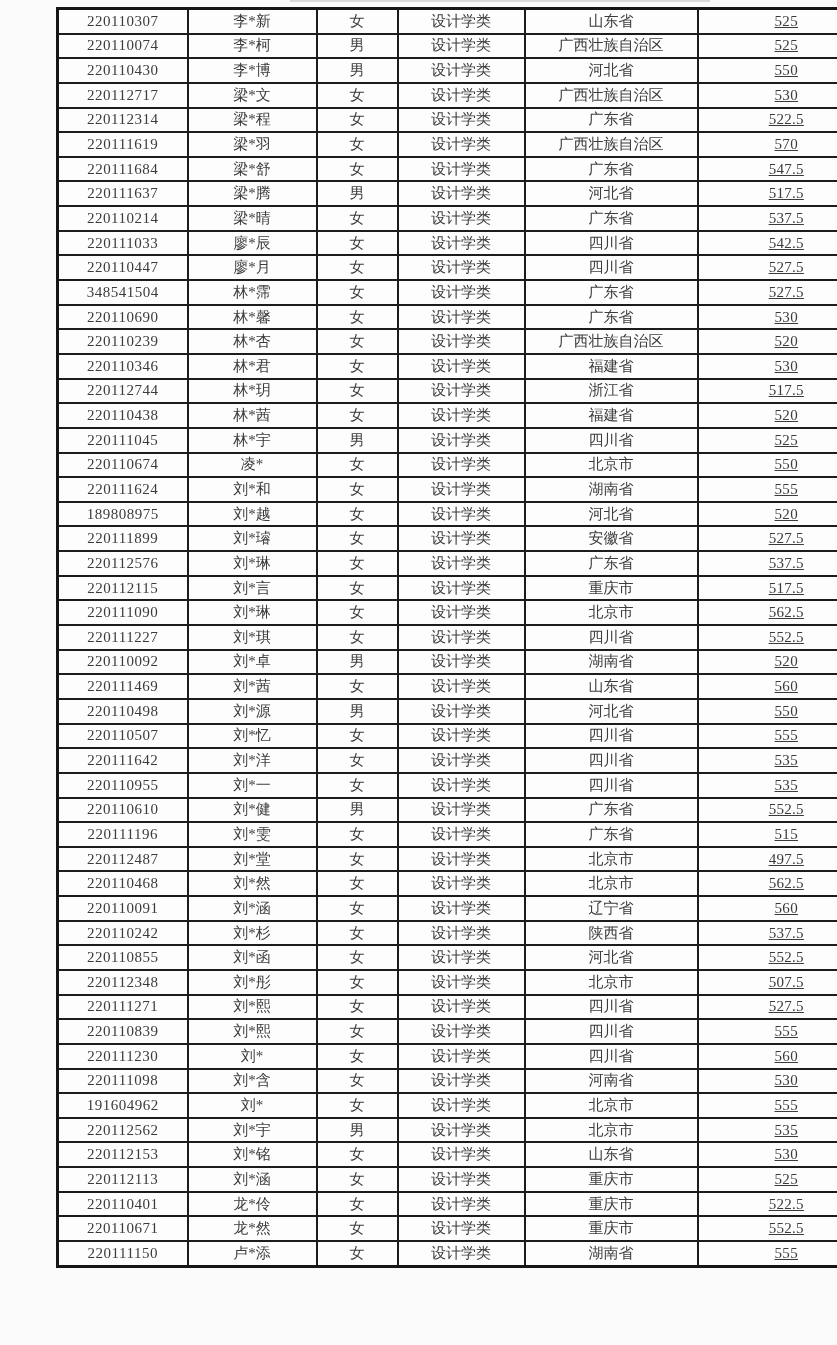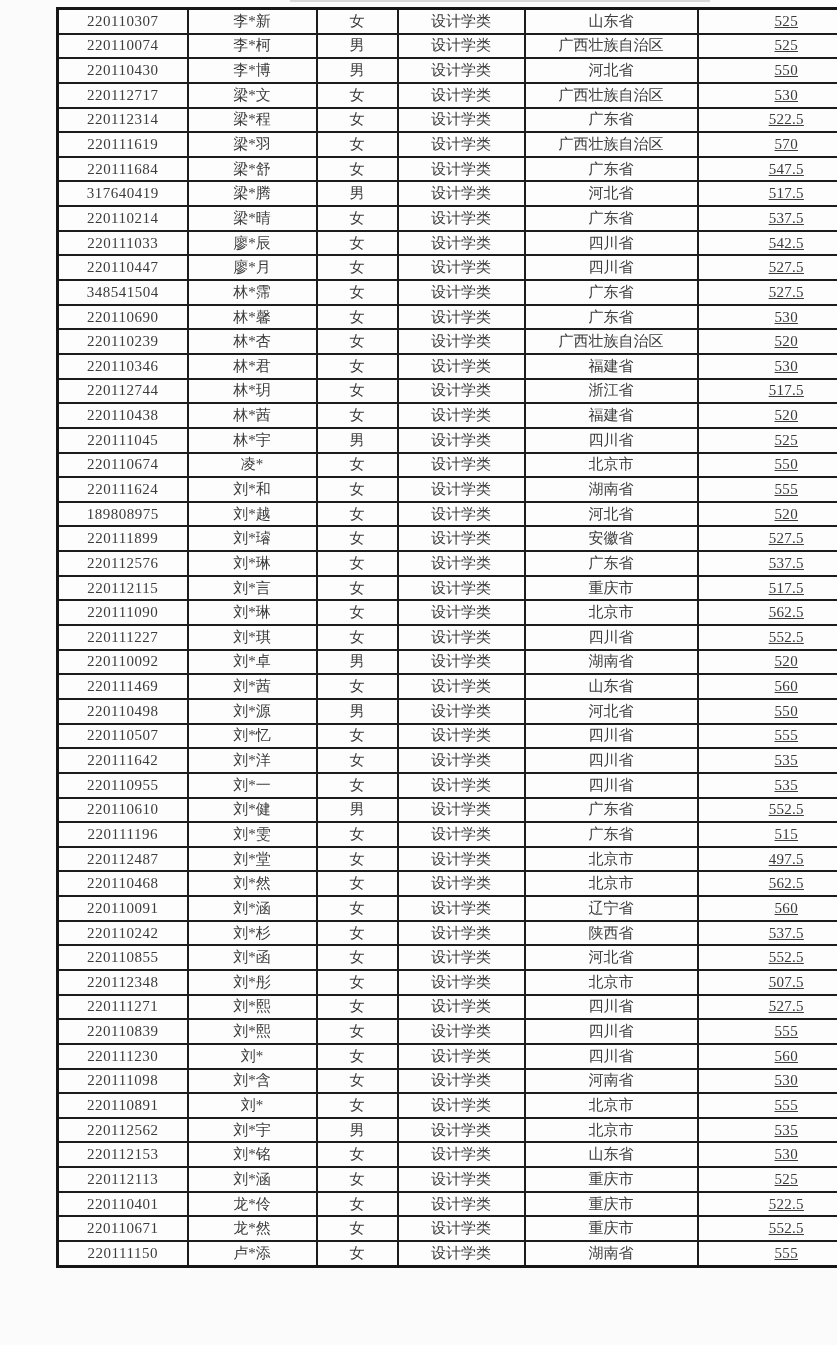--- a/index.html
+++ b/index.html
@@ -117,21 +117,21 @@
         </tr>
         <tr>
           <td class="col-candidate_number">220111684</td>
           <td class="col-name">梁*舒</td>
           <td class="col-gender">女</td>
           <td class="col-major_category">设计学类</td>
           <td class="col-province">广东省</td>
           <td class="col-score">547.5</td>
         </tr>
         <tr>
-          <td class="col-candidate_number">317640419</td>
+          <td class="col-candidate_number">220111637</td>
           <td class="col-name">梁*腾</td>
           <td class="col-gender">男</td>
           <td class="col-major_category">设计学类</td>
           <td class="col-province">河北省</td>
           <td class="col-score">517.5</td>
         </tr>
         <tr>
           <td class="col-candidate_number">220110214</td>
           <td class="col-name">梁*晴</td>
           <td class="col-gender">女</td>
@@ -413,21 +413,21 @@
         </tr>
         <tr>
           <td class="col-candidate_number">220111098</td>
           <td class="col-name">刘*含</td>
           <td class="col-gender">女</td>
           <td class="col-major_category">设计学类</td>
           <td class="col-province">河南省</td>
           <td class="col-score">530</td>
         </tr>
         <tr>
-          <td class="col-candidate_number">220110891</td>
+          <td class="col-candidate_number">191604962</td>
           <td class="col-name">刘*</td>
           <td class="col-gender">女</td>
           <td class="col-major_category">设计学类</td>
           <td class="col-province">北京市</td>
           <td class="col-score">555</td>
         </tr>
         <tr>
           <td class="col-candidate_number">220112562</td>
           <td class="col-name">刘*宇</td>
           <td class="col-gender">男</td>

